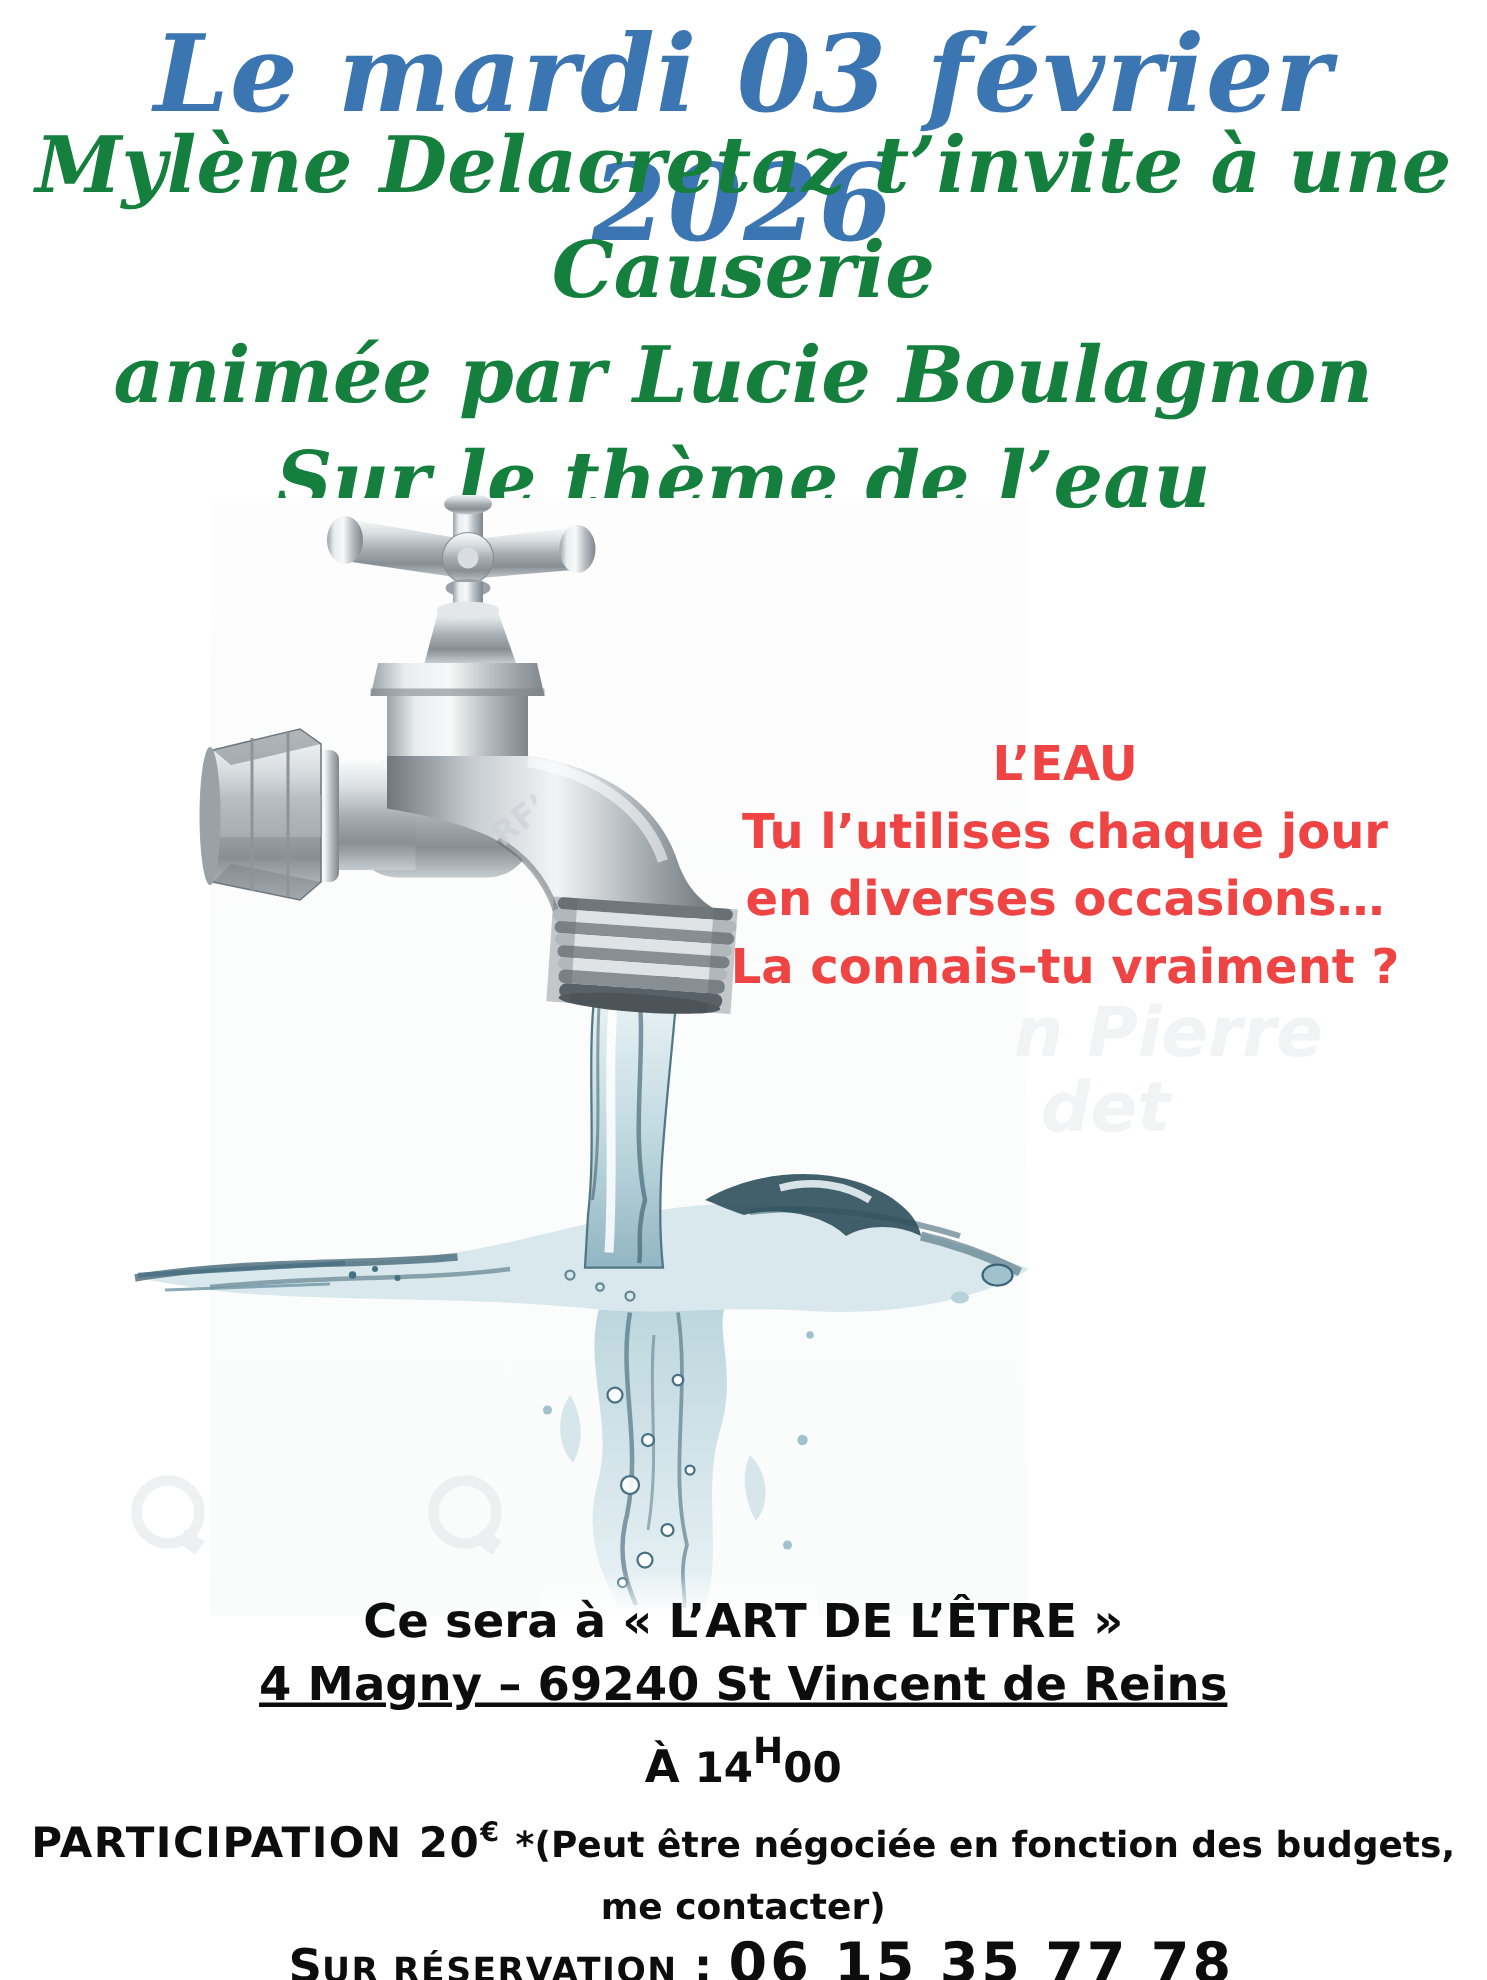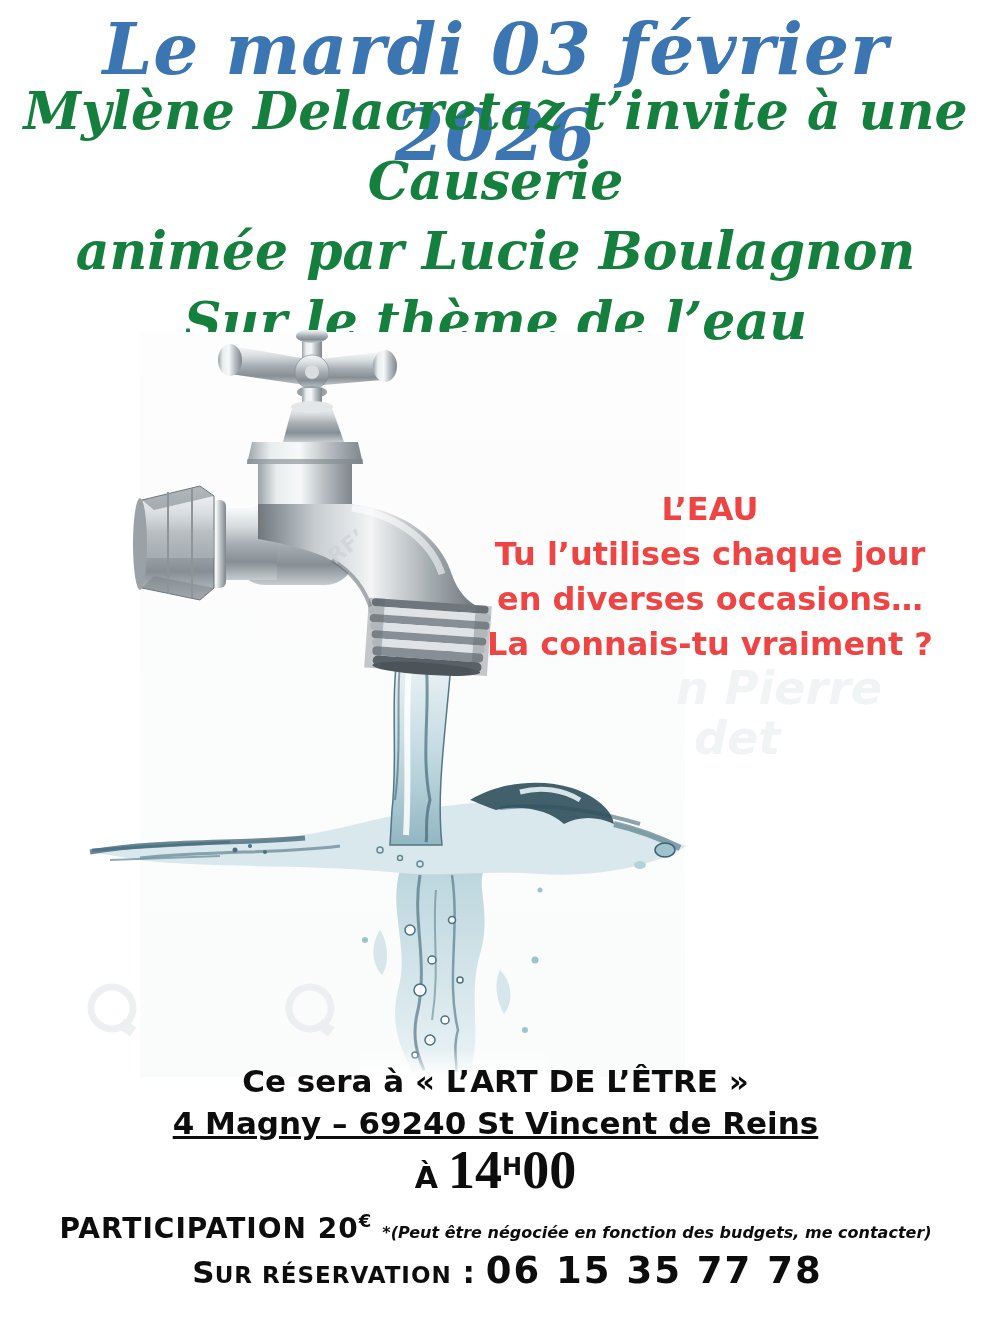--- a/index.html
+++ b/index.html
@@ -31,26 +31,26 @@
       font:700 36px/42px "Liberation Serif",serif;color:#131313;}
   .para .jline{text-align:justify;text-align-last:justify;}
   .para .lline{text-align:left;}
 
   
   .footer{position:absolute;left:0;right:0;top:1060px;text-align:center;color:#0d0d0d;
       font-family:"DejaVu Sans",sans-serif;font-weight:700;z-index:6;}
   .venue{font-size:31px;line-height:42px;text-align:center;}
   .address{font-size:31px;line-height:42px;text-decoration:underline;}
   .time{font-size:30px;line-height:46px;}
-  .t-big{font-size:54px;font-family:Liberation Serif, serif;}
+  .t-big{font-size:28px;}
   .t-sup{font-size:24px;vertical-align:13px;}
   .t-prefix{margin-right:10px;}
   .part{font-size:28px;line-height:40px;letter-spacing:1px;}
   .p-sup{font-size:18px;vertical-align:11px;}
-  .p-note{font-size:16px;letter-spacing:0;margin-left:10px;font-style:italic;}
+  .p-note{font-size:24px;letter-spacing:0;margin-left:10px;}
   .resa{line-height:36px;margin-left:24px;}
   .r-cap{font-size:31px;}
   .r-small{font-size:23px;letter-spacing:1px;}
   .r-sep{font-size:31px;}
   .r-phone{font-size:37px;letter-spacing:2px;}
 </style>
 </head>
 <body>
 
 <div class="page">

